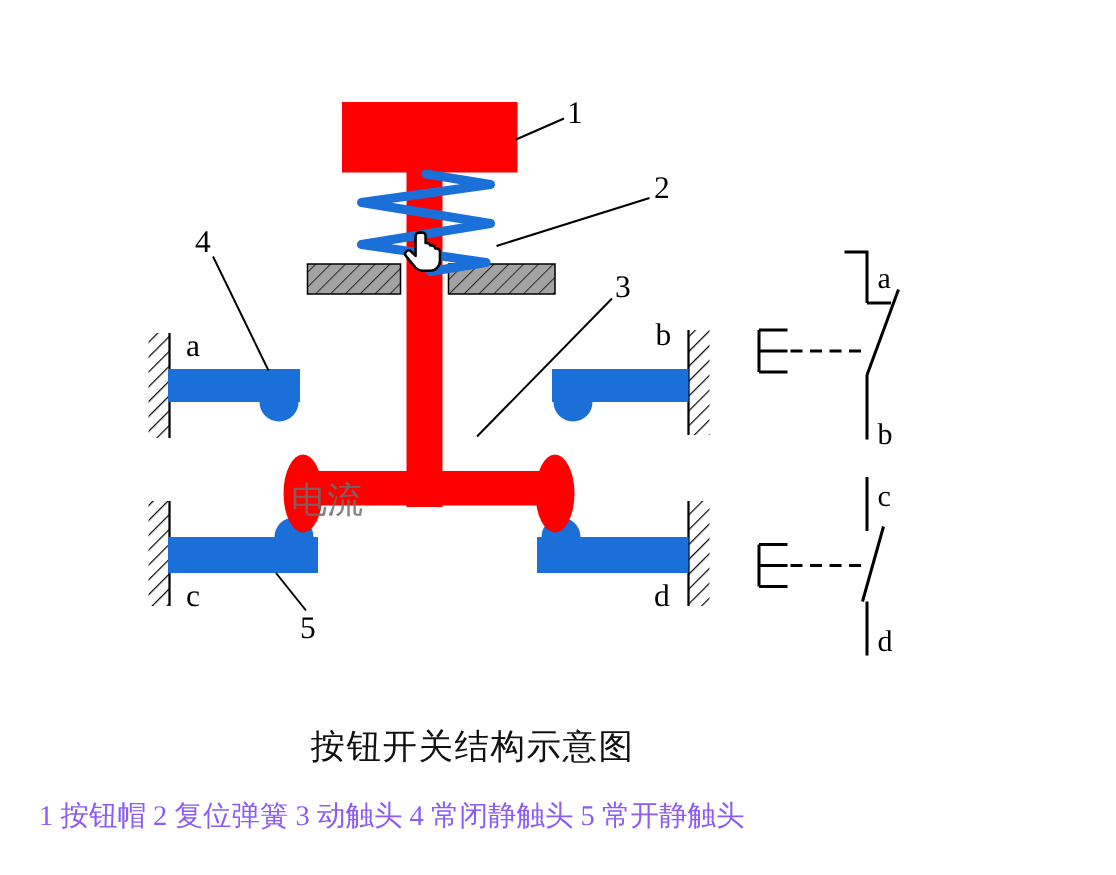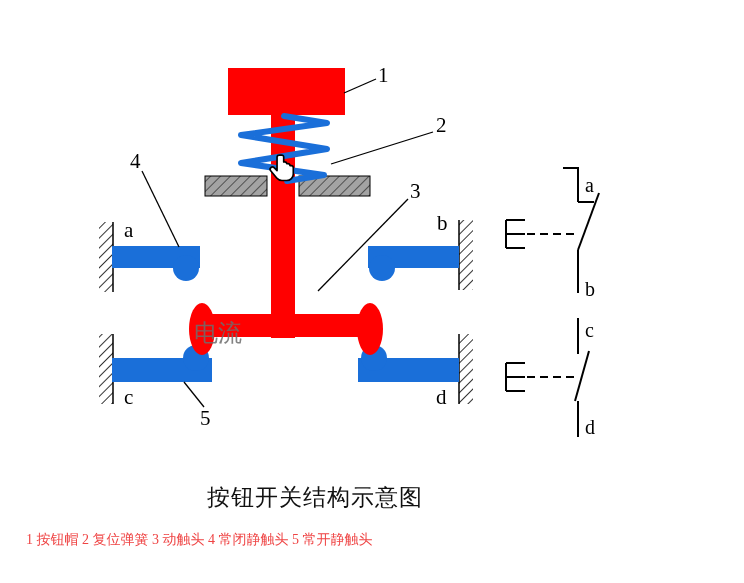--- a/index.html
+++ b/index.html
@@ -4,21 +4,21 @@
 <style>
   html,body{margin:0;padding:0;background:#ffffff;}
   .stage{position:relative;width:744px;height:583px;background:#ffffff;overflow:hidden;
          font-family:"Liberation Serif","DejaVu Serif",serif;}
   .stage svg{position:absolute;left:0;top:0;}
   .lbl{font-family:"Liberation Serif","DejaVu Serif",serif;font-size:21px;fill:#000;}
   .symlbl{font-family:"Liberation Serif","DejaVu Serif",serif;font-size:20px;fill:#000;}
   .current{font-family:"Liberation Serif","DejaVu Serif",serif;font-size:24px;fill:#6e6e6e;opacity:.85;}
   .title{position:absolute;left:150px;top:482px;width:330px;text-align:center;
          font-size:23px;color:#111;letter-spacing:1px;}
-  .caption{position:absolute;left:26px;top:531px;font-size:14px;color:#ef4444;white-space:nowrap;}
+  .caption{position:absolute;left:26px;top:531px;font-size:19px;color:#8b5cf6;white-space:nowrap;}
 </style>
 </head>
 <body>
 
 <div class="stage">
   <svg width="744" height="583" viewBox="0 0 744 583">
     <defs>
       <pattern id="hatchW" width="7" height="7" patternUnits="userSpaceOnUse" patternTransform="rotate(45)">
         <rect width="7" height="7" fill="#ffffff"></rect>
         <line x1="0" y1="0" x2="0" y2="7" stroke="#000000" stroke-width="1.6"></line>

